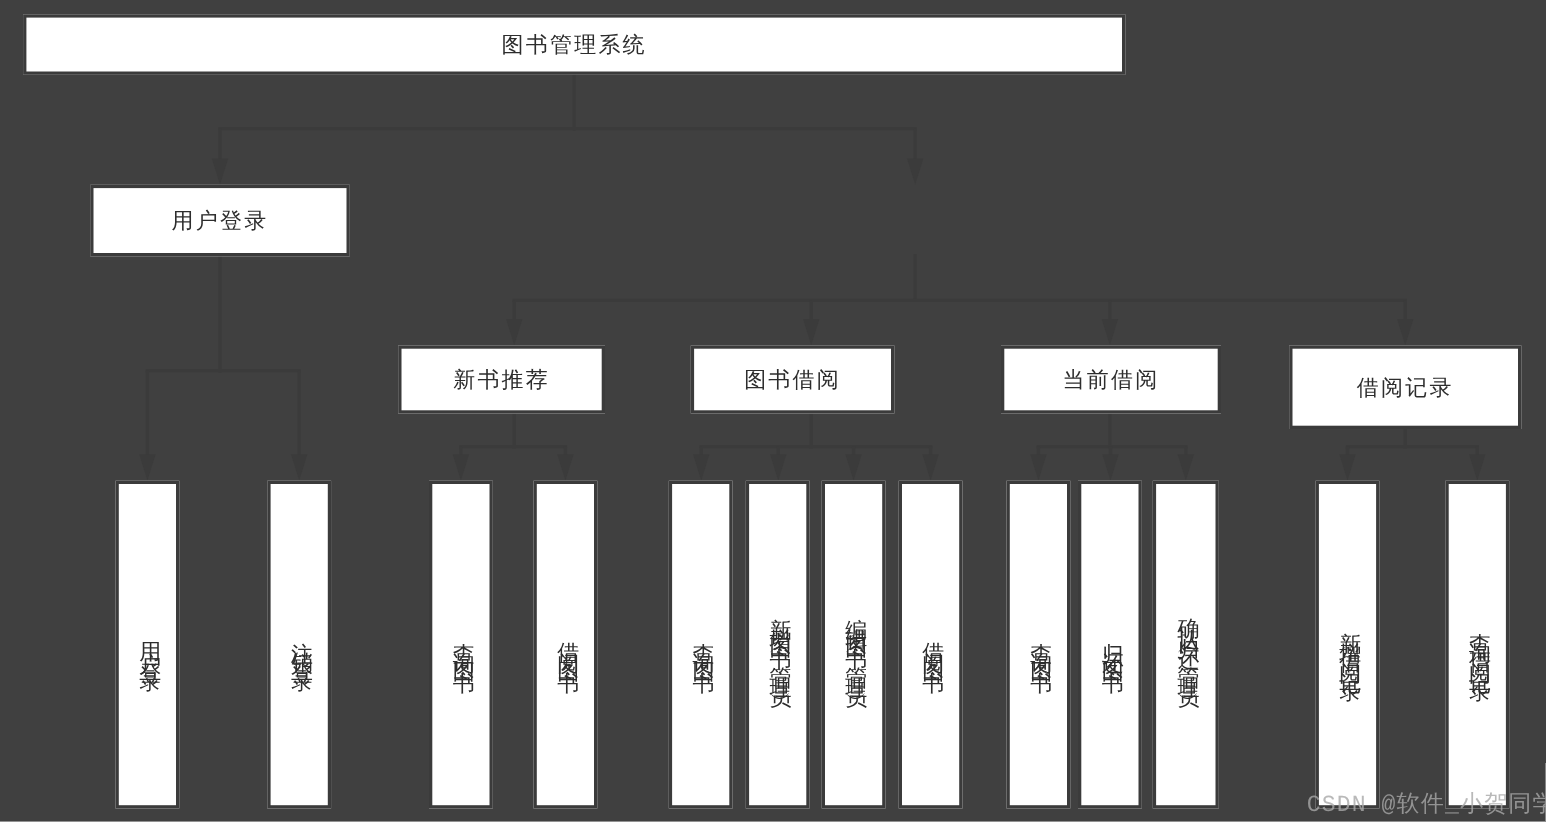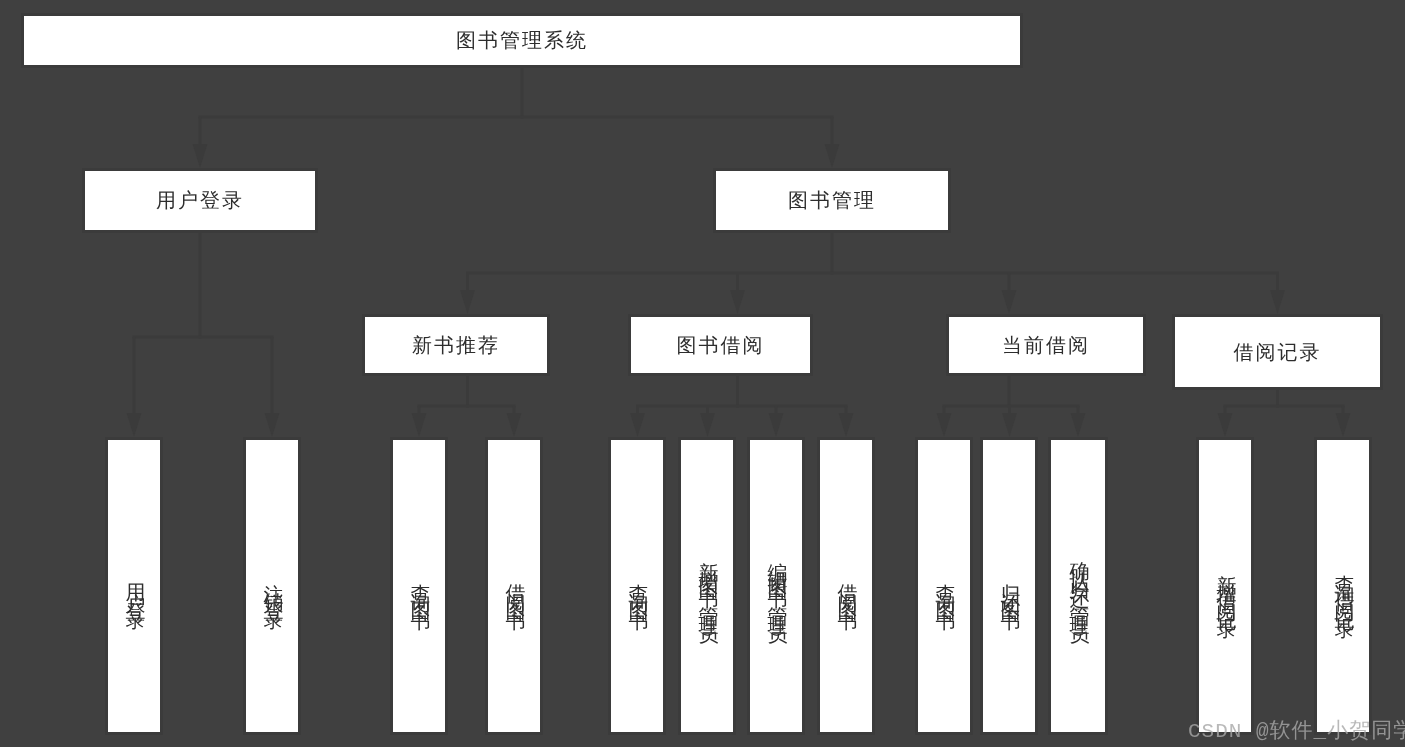--- a/index.html
+++ b/index.html
@@ -41,21 +41,21 @@
     top: 437px;
     height: 298px;
     width: 58px;
   }
   
   .root-box        { left: 21px;   top: 13px;  width: 1002px; height: 55px; }
   .b-user-login    { left: 82px;   top: 168px; width: 236px;  height: 65px; }
   .b-book-mgmt     { left: 713px;  top: 168px; width: 238px;  height: 65px; }
   .b-new-book-rec  { left: 362px;  top: 314px; width: 188px;  height: 62px; }
   .b-book-borrow   { left: 628px;  top: 314px; width: 185px;  height: 62px; }
-  .b-current-borrow{ left: 946px;  top: 314px; width: 200px;  height: 62px; }
+  .b-current-borrow{ left: 910px;  top: 314px; width: 200px;  height: 62px; }
   .b-borrow-records{ left: 1172px; top: 314px; width: 211px;  height: 76px; }
   
   .leaf-a1 { left: 105px;  }
   .leaf-a2 { left: 243px;  }
   .leaf-b1 { left: 390px;  }
   .leaf-b2 { left: 485px;  }
   .leaf-c1 { left: 608px;  }
   .leaf-c2 { left: 678px;  }
   .leaf-c3 { left: 747px;  }
   .leaf-c4 { left: 817px;  }
@@ -155,23 +155,20 @@
     </g>
   </svg>
 
   <div class="box h-box root-box">
     <span>图书管理系统</span>
   </div>
 
   <div class="box h-box b-user-login">
     <span>用户登录</span>
   </div>
-  <div class="box h-box b-book-mgmt">
-    <span>图书管理</span>
-  </div>
 
   <div class="box h-box b-new-book-rec">
     <span>新书推荐</span>
   </div>
   <div class="box h-box b-book-borrow">
     <span>图书借阅</span>
   </div>
   <div class="box h-box b-current-borrow">
     <span>当前借阅</span>
   </div>

